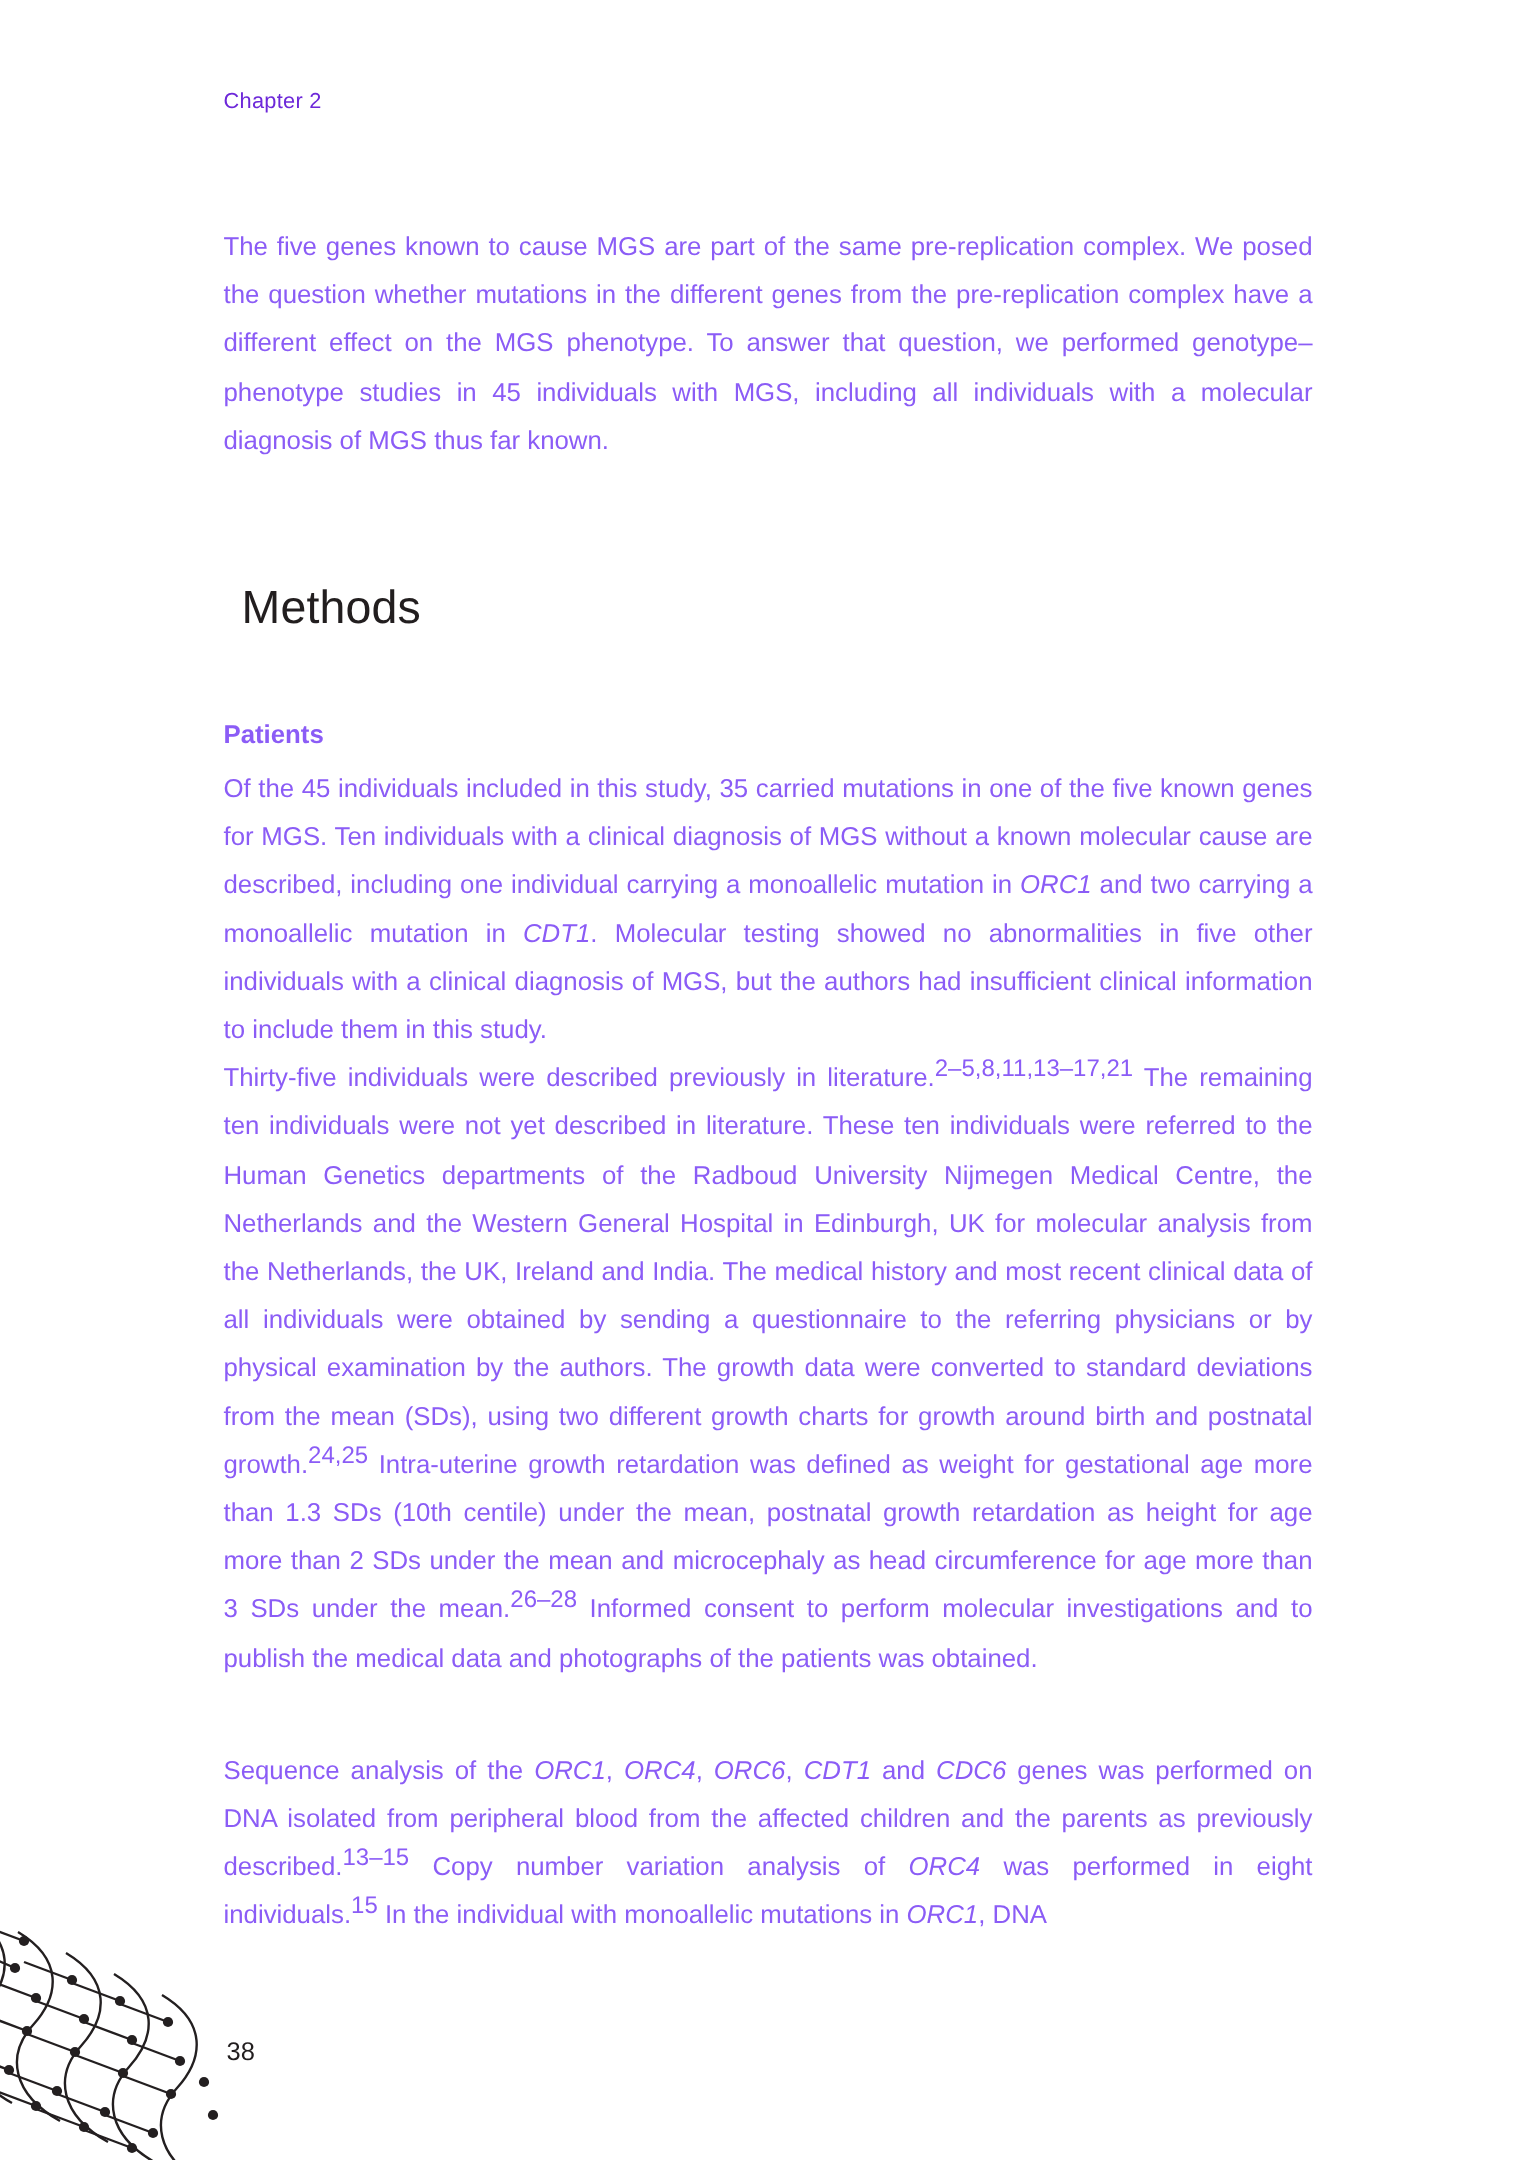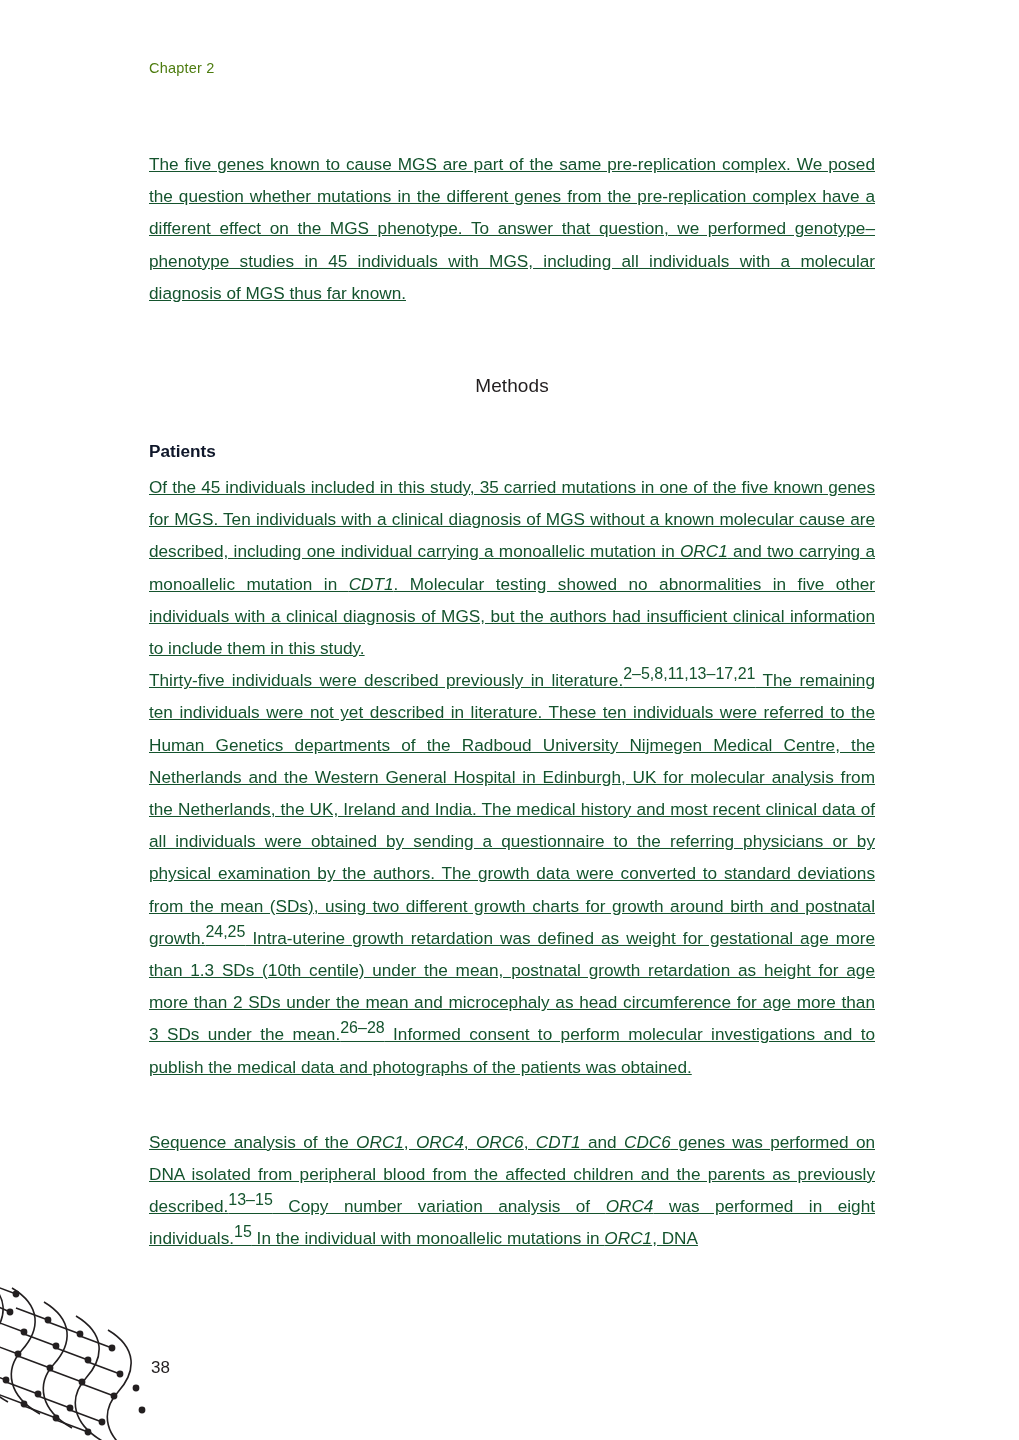--- a/index.html
+++ b/index.html
@@ -19,53 +19,51 @@
     position: absolute;
     top: 0; left: 0;
     width: 1019px;
     height: 1440px;
   }
   .running-head {
     position: absolute;
     left: 149px;
     top: 60px;
     font-size: 14.5px;
-    color: #4d7c0f;
+    color: #6d28d9;
     letter-spacing: 0.2px;
   }
   .content {
     position: absolute;
     left: 149px;
     top: 148px;
     width: 726px;
   }
   p.body {
     margin: 0 0 0 0;
     font-size: 17.2px;
     line-height: 32.2px;
     text-align: justify;
     text-justify: inter-word;
-    color: #14532d;
+    color: #8b5cf6;
     font-weight: 400;
-    text-decoration: underline;
   }
   .para-gap-lg { height: 66px; }
   h2.section {
-    font-size: 19px;
+    font-size: 31px;
     font-weight: 400;
-    margin: 0;
+    margin: 12px;
     color: #221e1f;
     letter-spacing: 0.1px;
-    text-align: center;
   }
   h3.sub {
     font-size: 17.2px;
     font-weight: bold;
     margin: 0;
-    color: #0f172a;
+    color: #8b5cf6;
   }
   .it { font-style: italic; }
   sup {
     font-size: 16px;
     vertical-align: super;
     line-height: 0;
   }
   .folio {
     position: absolute;
     left: 151px;

